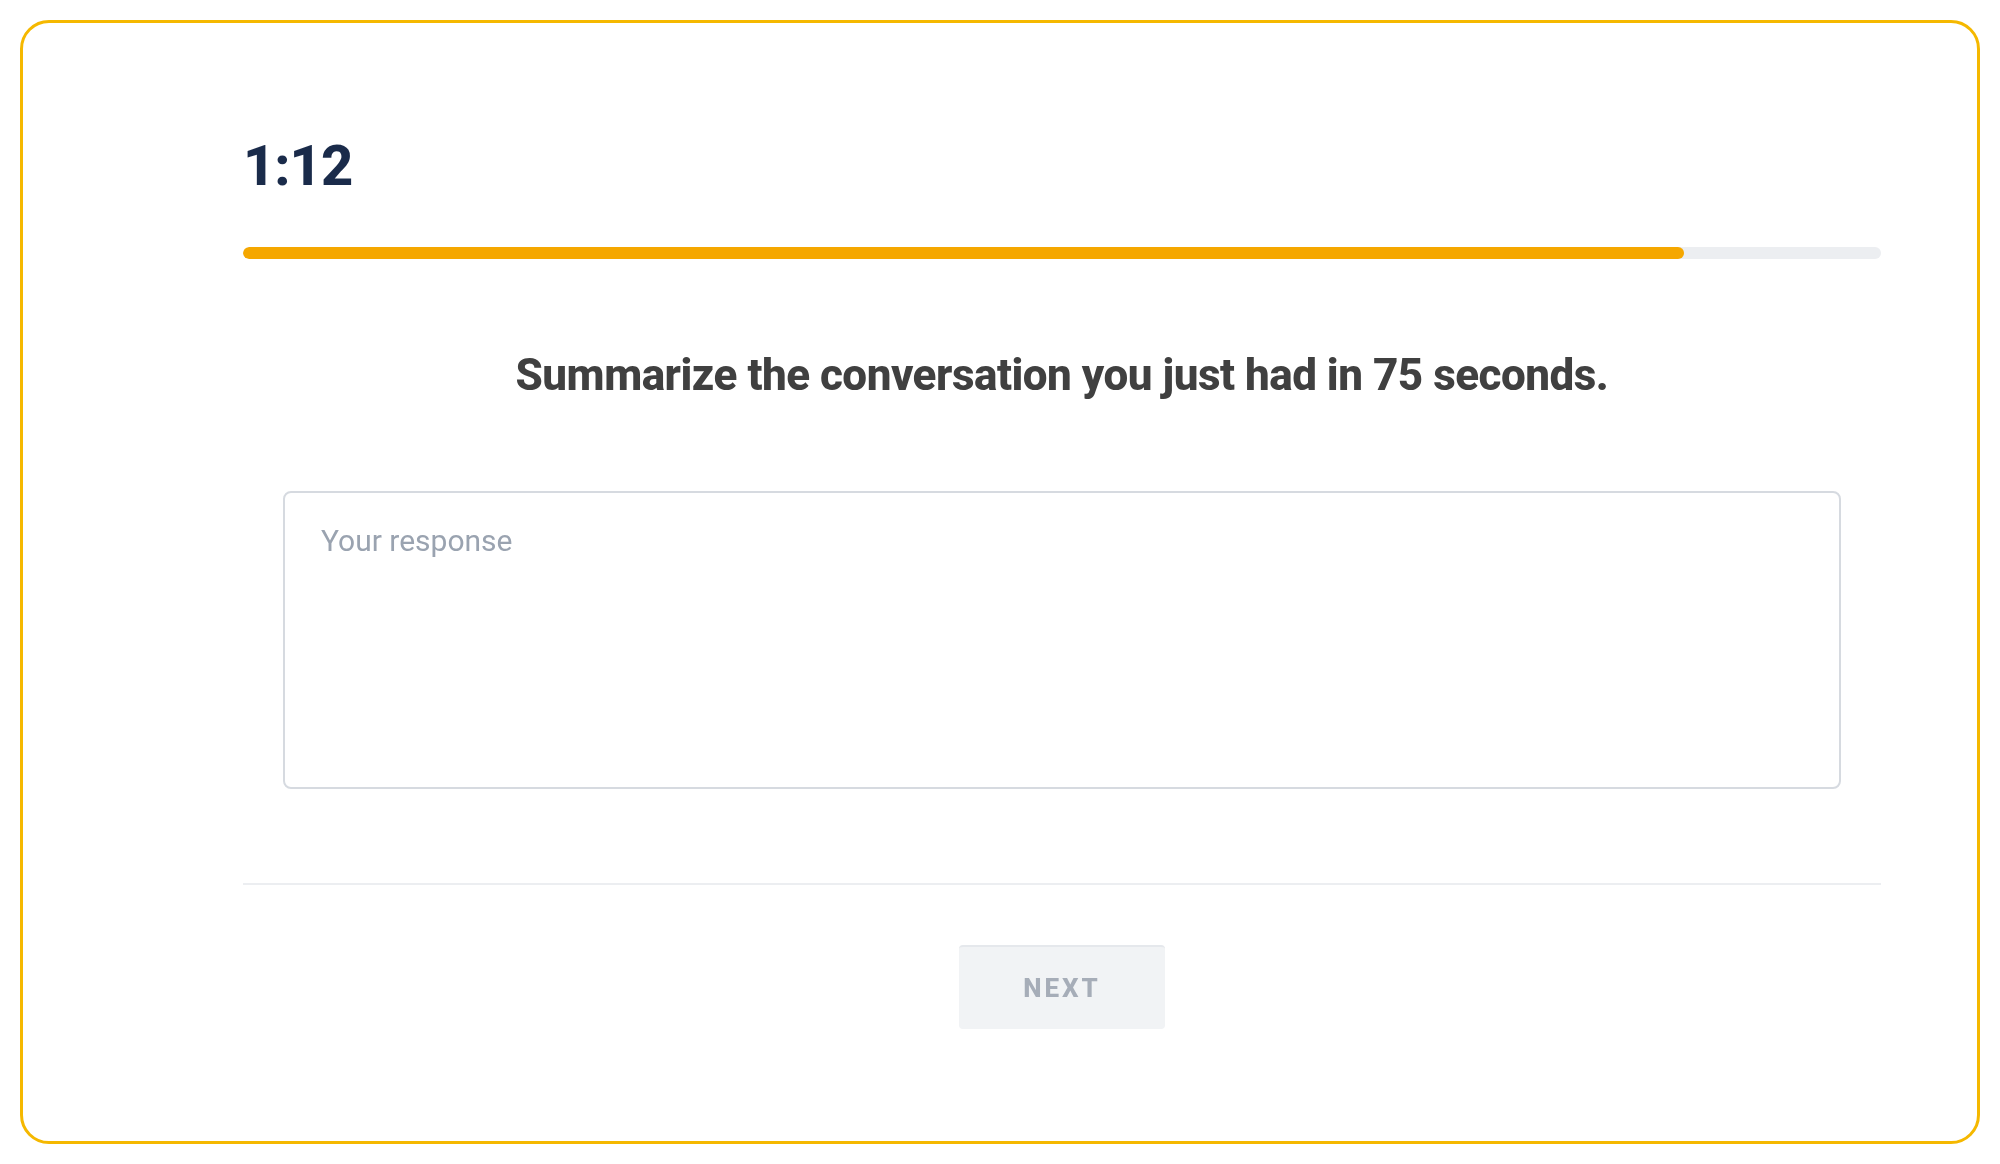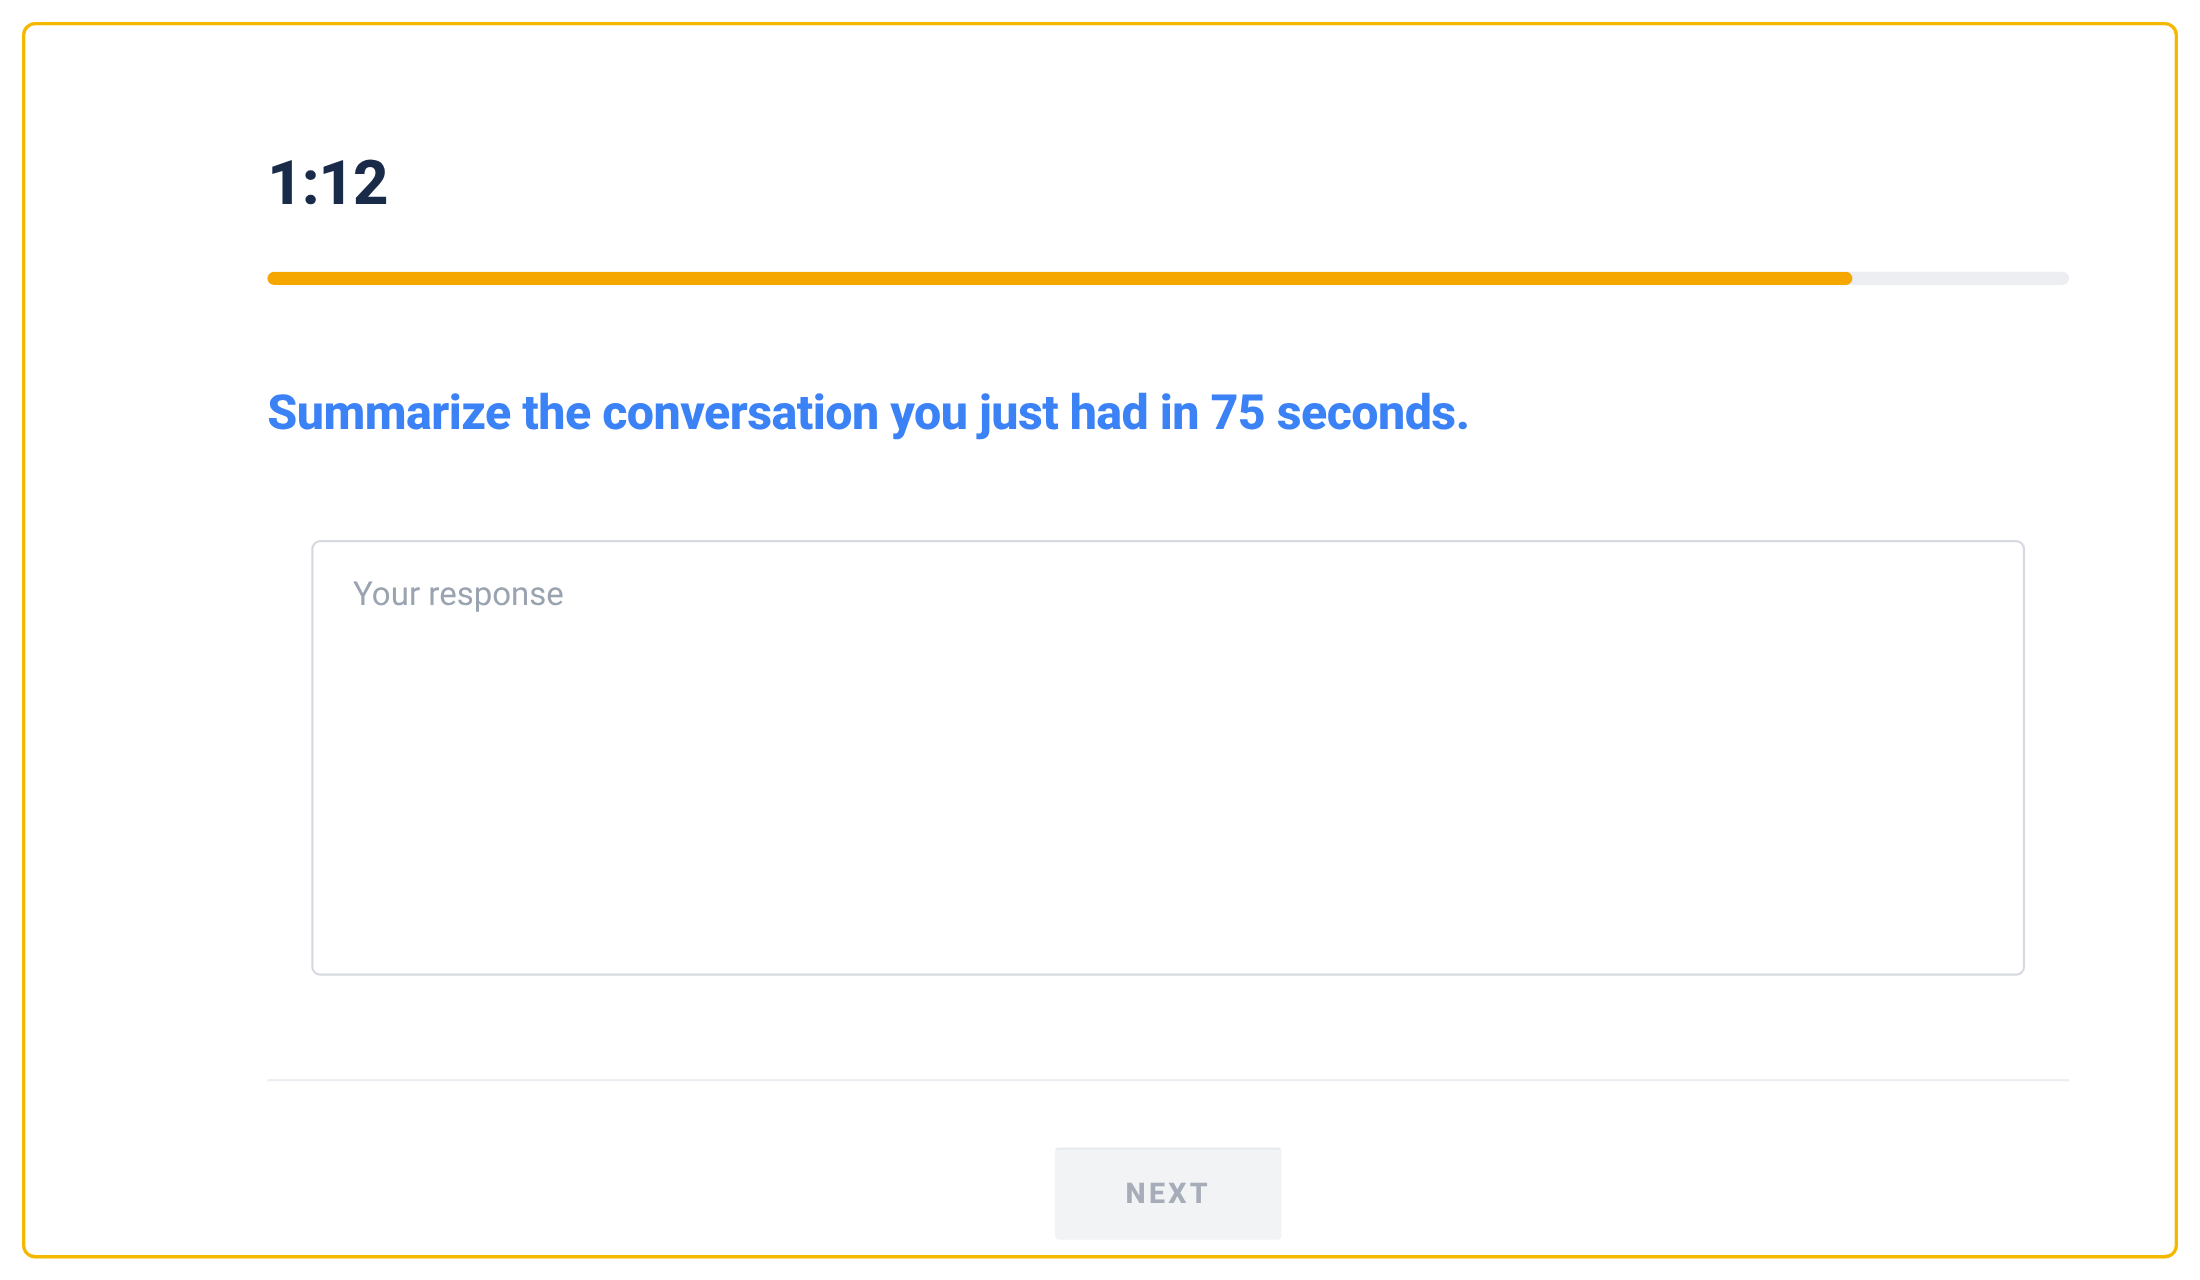--- a/index.html
+++ b/index.html
@@ -15,21 +15,21 @@
       height: 1164px;
       display: flex;
       align-items: center;
       justify-content: center;
     }
 
     .card {
       width: 1960px;
       height: 1124px;
       border: 3px solid #f5b800;
-      border-radius: 12px;
+      border-radius: 29px;
       background: #ffffff;
       padding: 110px 96px 60px 220px;
       position: relative;
     }
 
     .timer {
       font-size: 56px;
       font-weight: 800;
       color: #1a2b4a;
       letter-spacing: -1px;
@@ -47,32 +47,33 @@
 
     .progress-fill {
       height: 100%;
       background: #f5a700;
       border-radius: 6px;
     }
 
     .prompt {
       font-size: 44px;
       font-weight: 800;
-      color: #3b82f6;
+      color: #404040;
+      text-align: center;
       margin: 0 auto 90px auto;
       letter-spacing: -0.5px;
     }
 
     .response-wrapper {
       padding: 0 40px;
     }
 
     .response-input {
       width: 100%;
-      height: 396px;
+      height: 298px;
       border: 2px solid #d6dae0;
       border-radius: 8px;
       padding: 30px 36px;
       font-size: 30px;
       font-family: inherit;
       color: #be185d;
       resize: none;
       outline: none;
     }
 

